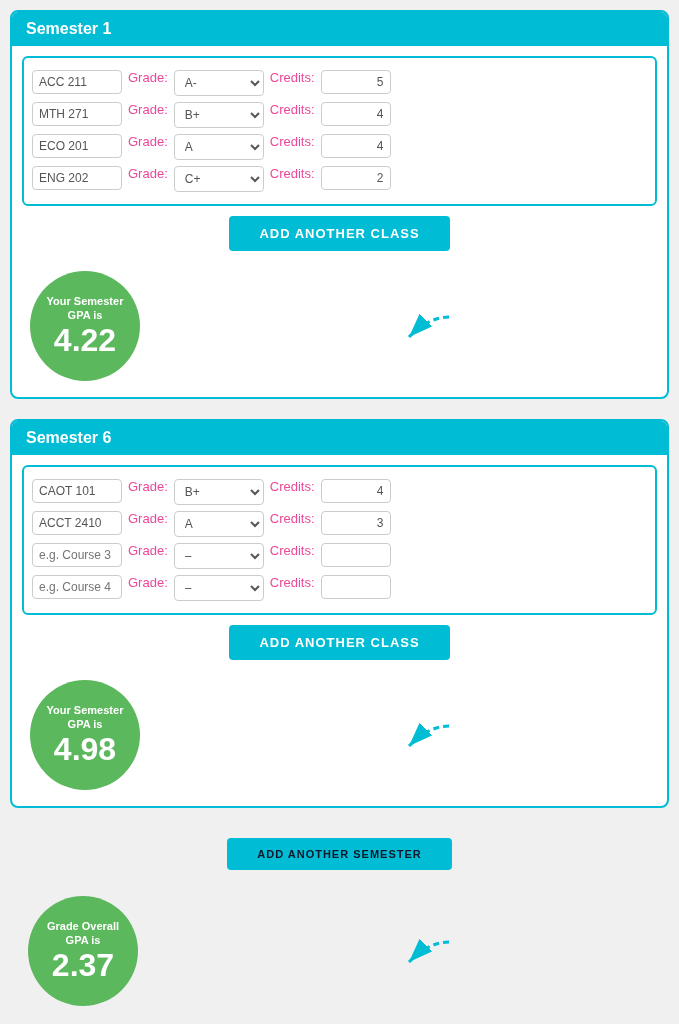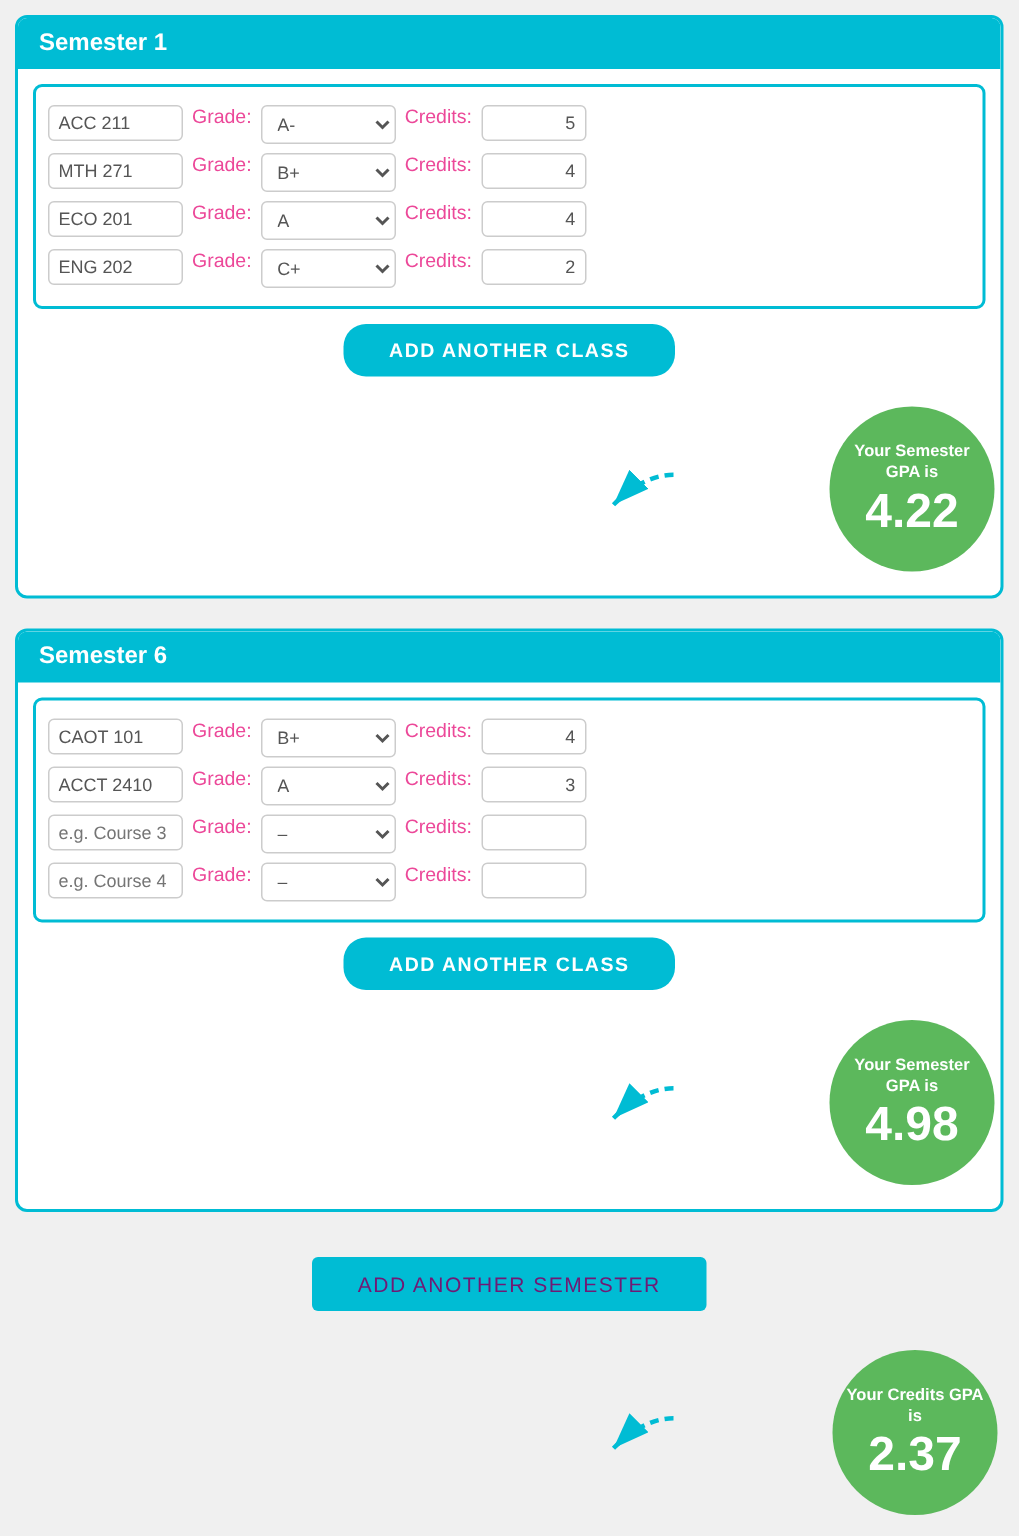--- a/index.html
+++ b/index.html
@@ -74,34 +74,34 @@
       color: #555;
       text-align: right;
     }
 
     .add-class-btn {
       display: block;
       margin: 10px auto;
       background: #00bcd4;
       color: white;
       border: none;
-      border-radius: 15px;
+      border-radius: 4px;
       padding: 10px 30px;
       font-size: 13px;
       font-weight: bold;
       letter-spacing: 1px;
       cursor: pointer;
       text-transform: uppercase;
     }
 
     .gpa-section {
       display: flex;
-      justify-content: flex-end;
+      justify-content: flex-start;
       align-items: center;
-      padding: 10px 4px 16px;
+      padding: 10px 18px 16px;
       position: relative;
     }
 
     .gpa-circle {
       width: 110px;
       height: 110px;
       border-radius: 50%;
       background: #5cb85c;
       display: flex;
       flex-direction: column;
@@ -142,26 +142,26 @@
     .bottom-section {
       display: flex;
       flex-direction: column;
       align-items: center;
       padding: 10px 0 20px;
     }
 
     .add-semester-btn {
       display: block;
       background: #00bcd4;
-      color: #701a75;
+      color: #0f172a;
       border: none;
       border-radius: 4px;
       padding: 10px 30px;
-      font-size: 14px;
-      font-weight: normal;
+      font-size: 11px;
+      font-weight: bold;
       letter-spacing: 1px;
       cursor: pointer;
       text-transform: uppercase;
       margin-bottom: 10px;
     }
   </style>
 </head>
 <body>
 
 <div class="semester-block">
@@ -296,21 +296,21 @@
       </svg>
     </div>
   </div>
 </div>
 
 <div class="bottom-section">
   <button class="add-semester-btn">ADD ANOTHER SEMESTER</button>
 
   <div class="gpa-section" style="width:100%; margin-top:6px;">
     <div class="gpa-circle">
-      <span class="gpa-label">Your Credits GPA is</span>
+      <span class="gpa-label">Grade Overall GPA is</span>
       <span class="gpa-value">2.37</span>
     </div>
     <div class="arrow-wrapper">
       <svg class="dashed-arrow" viewBox="0 0 80 40" xmlns="http://www.w3.org/2000/svg">
         <defs>
           <marker id="arrowhead3" markerWidth="8" markerHeight="6" refX="8" refY="3" orient="auto">
             <polygon points="0 0, 8 3, 0 6" fill="#00bcd4"></polygon>
           </marker>
         </defs>
         <path d="M70,10 Q50,10 30,30" stroke="#00bcd4" stroke-width="3" fill="none" stroke-dasharray="6,4" marker-end="url(#arrowhead3)"></path>

